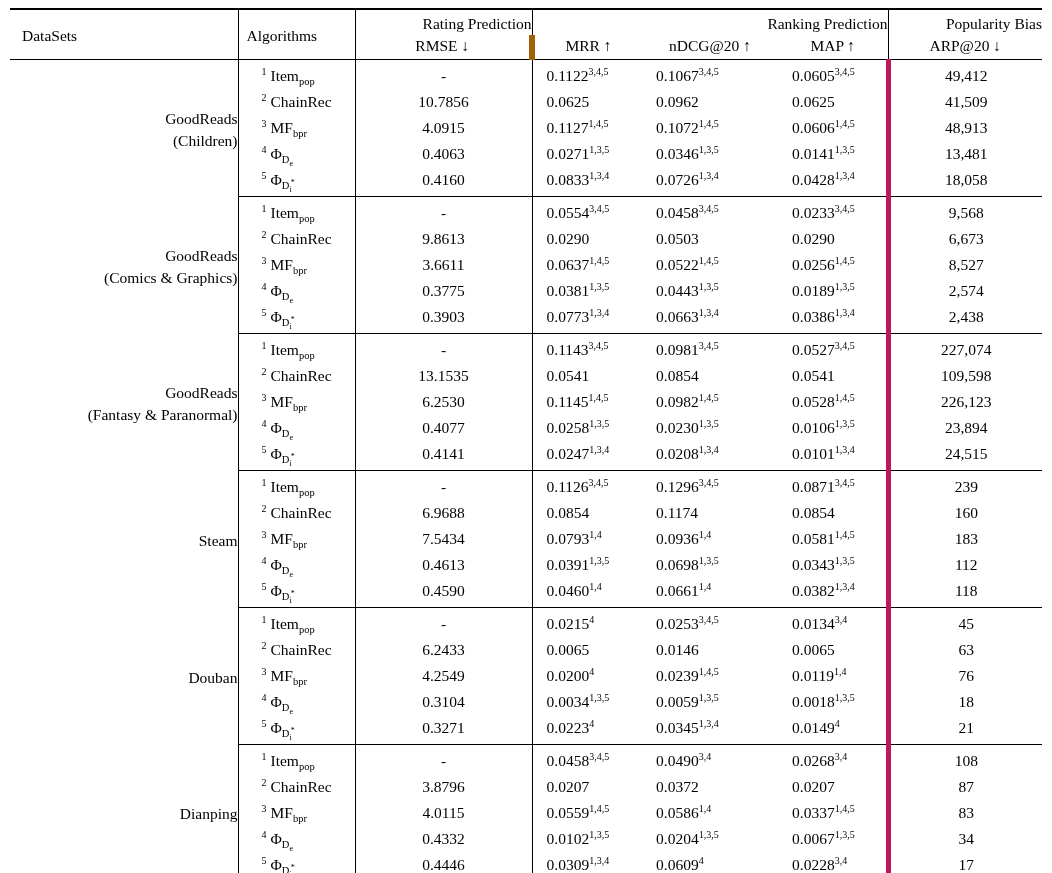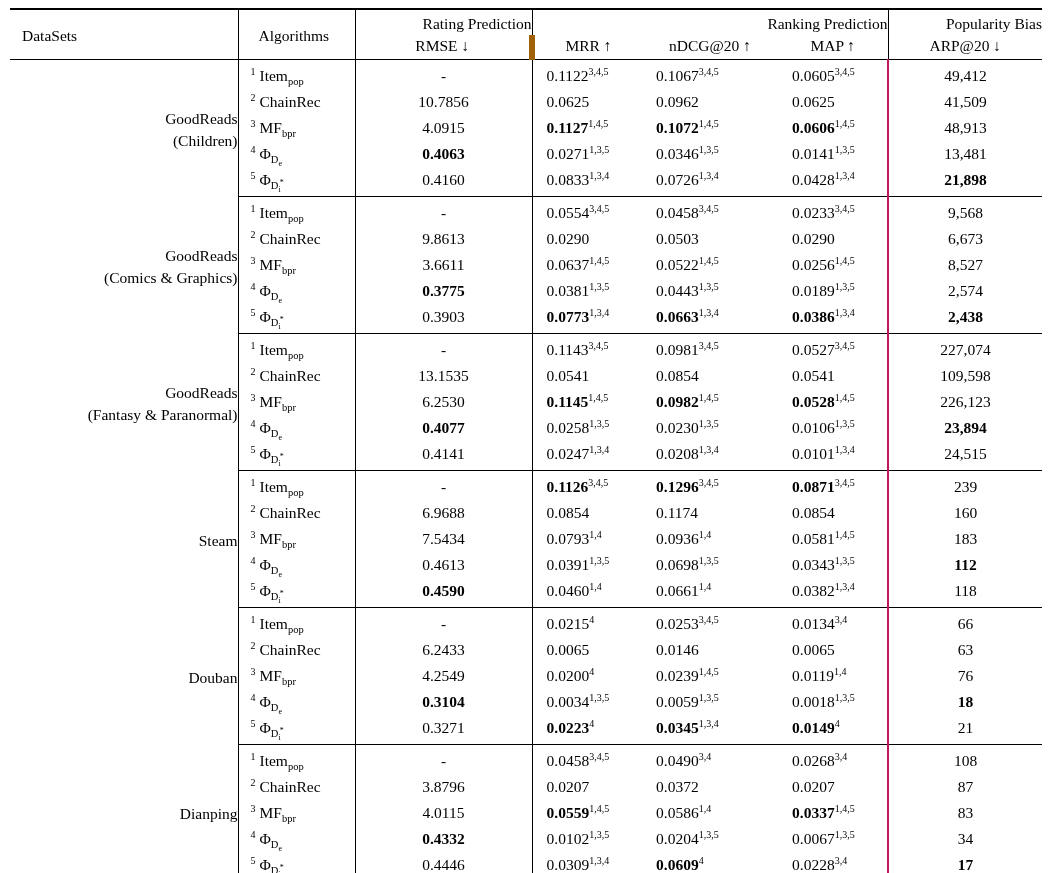--- a/index.html
+++ b/index.html
@@ -6,37 +6,37 @@
   body{width:1052px;height:873px;color:#000;font-family:"Liberation Serif","DejaVu Serif",serif;}
   .wrap{padding:8px 10px 0 10px;}
   table.results{border-collapse:collapse;table-layout:fixed;width:1032px;
     border-top:2px solid #000;border-bottom:2px solid #000;font-size:15.5px;}
   th,td{font-weight:normal;padding:0;white-space:nowrap;}
   thead th{height:22px;line-height:22px;}
   thead tr.h1 th{padding-top:3px;}
   thead tr.h2 th{border-bottom:1px solid #000;padding-bottom:2px;}
   .h-ds,.h-alg{vertical-align:middle;text-align:left;border-bottom:1px solid #000;}
   .h-ds{padding-left:12px;border-right:1px solid #000;}
-  .h-alg{padding-left:20px;border-right:1px solid #000;}
+  .h-alg{padding-left:8px;border-right:1px solid #000;}
   .h-rating,.h-ranking{text-align:right;border-right:1px solid #000;}
   .h-pop{text-align:right;}
   .h-rmse{text-align:center;border-right:6px solid #a16207;}
   .h-mrr,.h-ndcg,.h-map,.h-arp{text-align:center;}
   .h-map{border-right:1px solid #000;}
   tbody td{height:26px;line-height:26px;}
   tbody tr.g-start td{padding-top:3px;}
   tbody tr.g-end td{padding-bottom:3px;border-bottom:1px solid #000;}
   tbody tr.last-group.g-end td{border-bottom:none;}
   td.ds{border-right:1px solid #000;text-align:right;padding-left:12px;vertical-align:middle;line-height:22px;}
-  td.alg{border-right:1px solid #000;text-align:left;padding-left:12px;}
+  td.alg{border-right:1px solid #000;text-align:left;padding-left:23px;}
   td.rmse{border-right:1px solid #000;text-align:center;}
   td.rank{text-align:left;padding-left:14px;}
-  td.mapc{border-right:2px solid #be185d;}
+  td.mapc{border-right:5px solid #be185d;}
   td.arp{text-align:center;}
-  b{font-weight:bold;}
+  b{font-weight:normal;}
   sup.ref{font-size:10px;line-height:0;}
   sup.num{font-size:10px;margin-right:4px;line-height:0;}
   td.alg sub{font-size:10.5px;line-height:0;}
   td.alg sub .ss{font-size:8px;line-height:0;}
   td.alg sub sup.st{font-size:8px;line-height:0;vertical-align:super;margin-left:-1px;}
 </style>
 </head>
 <body>
 
 <div class="wrap">
@@ -102,21 +102,21 @@
           <td class="rank">0.0346<sup class="ref">1,3,5</sup></td>
           <td class="rank mapc">0.0141<sup class="ref">1,3,5</sup></td>
           <td class="arp">13,481</td>
         </tr>
         <tr class="g-end">
           <td class="alg"><sup class="num">5</sup>Φ<sub>D<sub class="ss">i</sub><sup class="st">*</sup></sub></td>
           <td class="rmse">0.4160</td>
           <td class="rank">0.0833<sup class="ref">1,3,4</sup></td>
           <td class="rank">0.0726<sup class="ref">1,3,4</sup></td>
           <td class="rank mapc">0.0428<sup class="ref">1,3,4</sup></td>
-          <td class="arp"><b>21,898</b></td>
+          <td class="arp"><b>18,058</b></td>
         </tr>
         <tr class="g-start">
           <td rowspan="5" class="ds">
             <div>GoodReads</div>
             <div>(Comics &amp; Graphics)</div>
           </td>
           <td class="alg"><sup class="num">1</sup>Item<sub>pop</sub></td>
           <td class="rmse">-</td>
           <td class="rank">0.0554<sup class="ref">3,4,5</sup></td>
           <td class="rank">0.0458<sup class="ref">3,4,5</sup></td>
@@ -244,21 +244,21 @@
         </tr>
         <tr class="g-start">
           <td rowspan="5" class="ds">
             <div>Douban</div>
           </td>
           <td class="alg"><sup class="num">1</sup>Item<sub>pop</sub></td>
           <td class="rmse">-</td>
           <td class="rank">0.0215<sup class="ref">4</sup></td>
           <td class="rank">0.0253<sup class="ref">3,4,5</sup></td>
           <td class="rank mapc">0.0134<sup class="ref">3,4</sup></td>
-          <td class="arp">66</td>
+          <td class="arp">45</td>
         </tr>
         <tr class="">
           <td class="alg"><sup class="num">2</sup>ChainRec</td>
           <td class="rmse">6.2433</td>
           <td class="rank">0.0065</td>
           <td class="rank">0.0146</td>
           <td class="rank mapc">0.0065</td>
           <td class="arp">63</td>
         </tr>
         <tr class="">

